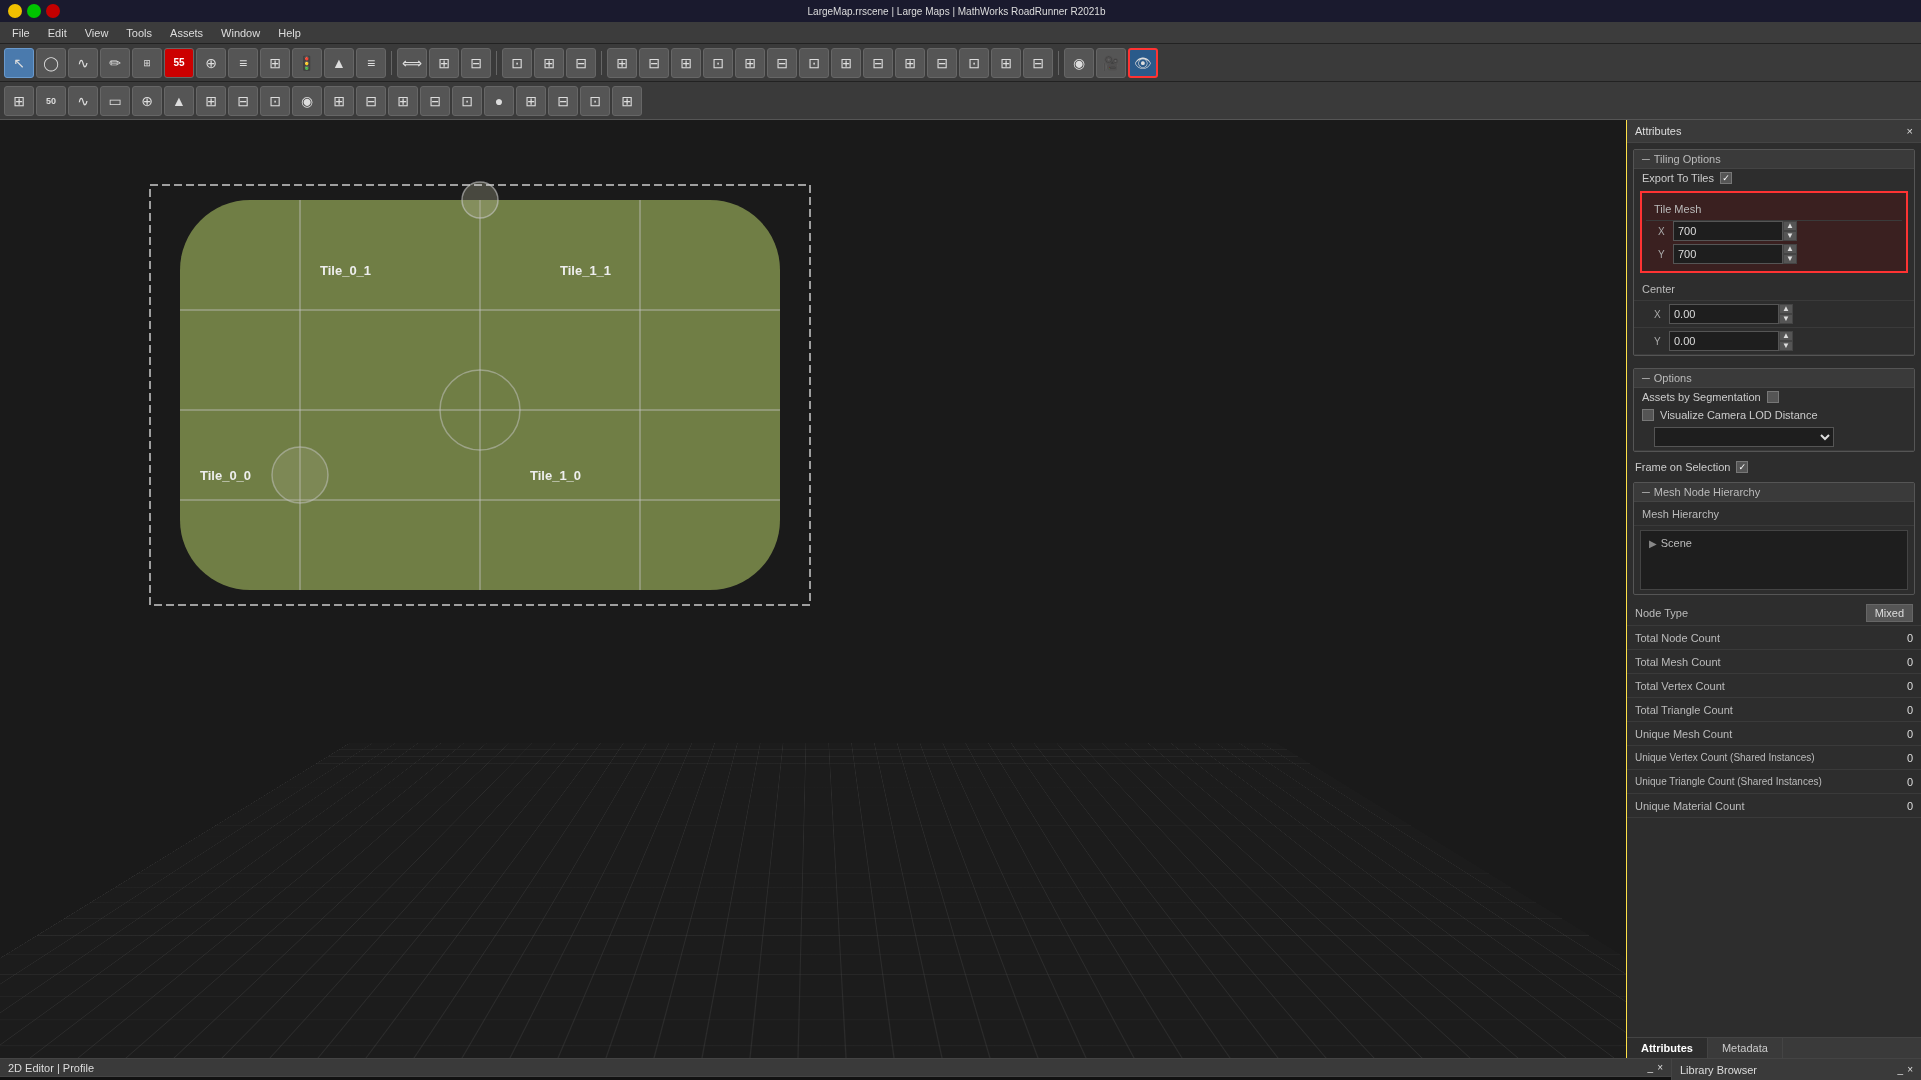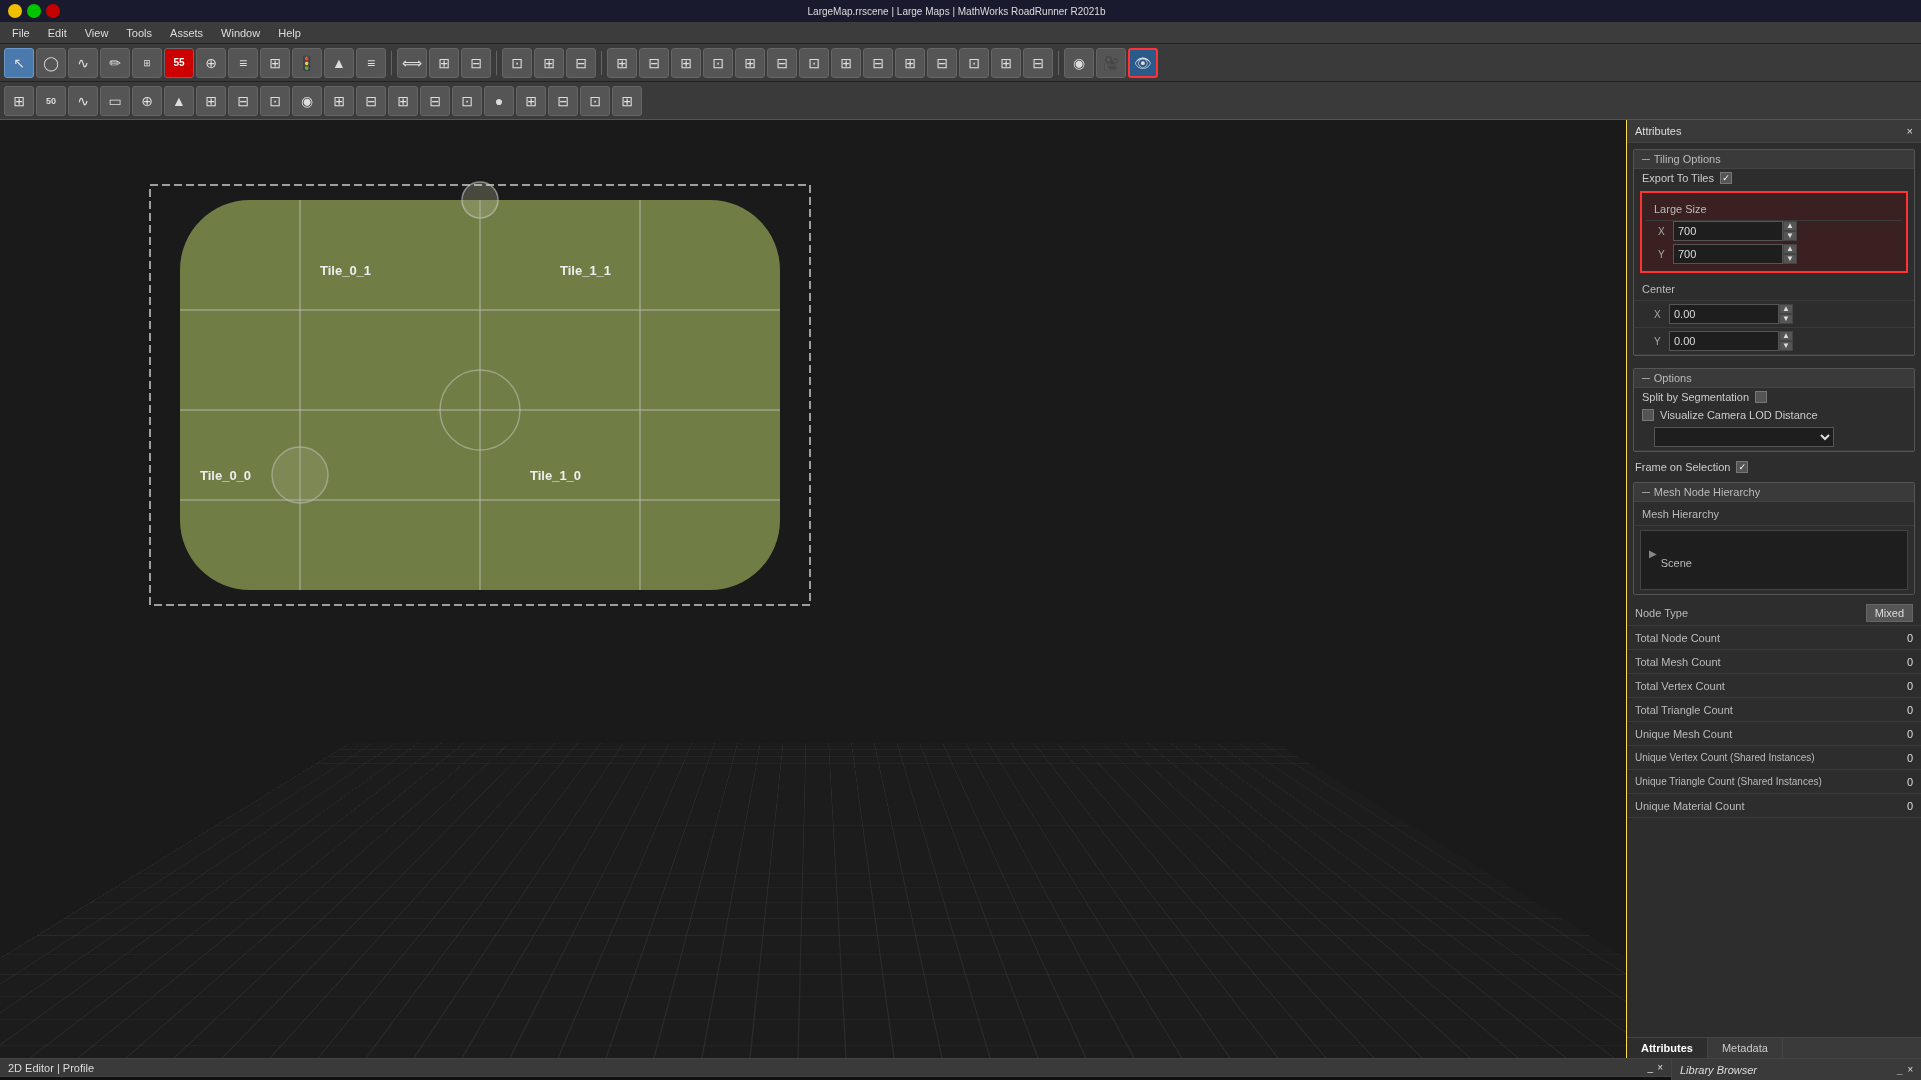--- a/index.html
+++ b/index.html
@@ -237,21 +237,21 @@
       border: 1px solid #444;
     }
     .tree-item {
       display: flex;
       align-items: center;
       gap: 4px;
       padding: 2px 4px;
       cursor: pointer;
     }
     .tree-arrow { color: #888; font-size: 10px; }
-    .tree-label { color: #bbb; font-size: 11px; margin-top: 20px; }
+    .tree-label { color: #bbb; font-size: 11px; }
 
     
     #bottom-area {
       display: flex;
       height: 230px;
       border-top: 1px solid #444;
     }
 
     
     #editor-2d {
@@ -282,21 +282,20 @@
     #library-header {
       background: #3a3a3a;
       height: 22px;
       display: flex;
       align-items: center;
       padding: 0 8px;
       font-size: 11px;
       color: #ddd;
       border-bottom: 1px solid #444;
       justify-content: space-between;
-      font-style: italic;
     }
 
     
     #attr-tabs {
       display: flex;
       background: #3a3a3a;
       border-top: 1px solid #444;
     }
     .attr-tab {
       padding: 4px 14px;
@@ -439,21 +438,21 @@
         <span>Tiling Options</span>
       </div>
 
       <div class="checkbox-row">
         <span>Export To Tiles</span>
         <div class="custom-checkbox checked"></div>
       </div>
 
       <div class="tile-size-section">
         <div class="prop-row">
-          <span class="prop-label">Large Size</span>
+          <span class="prop-label">Tile Mesh</span>
         </div>
         <div class="tile-size-row" style="padding-left:12px;">
           <span class="xy-label">X</span>
           <div class="spin-group">
             <input class="spin-input" value="700" style="width: 110px;">
             <div class="spin-btns">
               <div class="spin-btn">▲</div>
               <div class="spin-btn">▼</div>
             </div>
           </div>
@@ -494,21 +493,21 @@
         </div>
       </div>
     </div>
 
     <div class="section-group">
       <div class="section-title">
         <span>─</span>
         <span>Options</span>
       </div>
       <div class="checkbox-row">
-        <span>Split by Segmentation</span>
+        <span>Assets by Segmentation</span>
         <div class="custom-checkbox"></div>
       </div>
       <div class="checkbox-row">
         <div class="custom-checkbox"></div>
         <span>Visualize Camera LOD Distance</span>
       </div>
       <div class="prop-row" style="padding-left:20px;">
         <select style="background:#1e1e1e;border:1px solid #555;color:#ddd;font-size:11px;width:180px;height:20px;">
           <option></option>
         </select>

